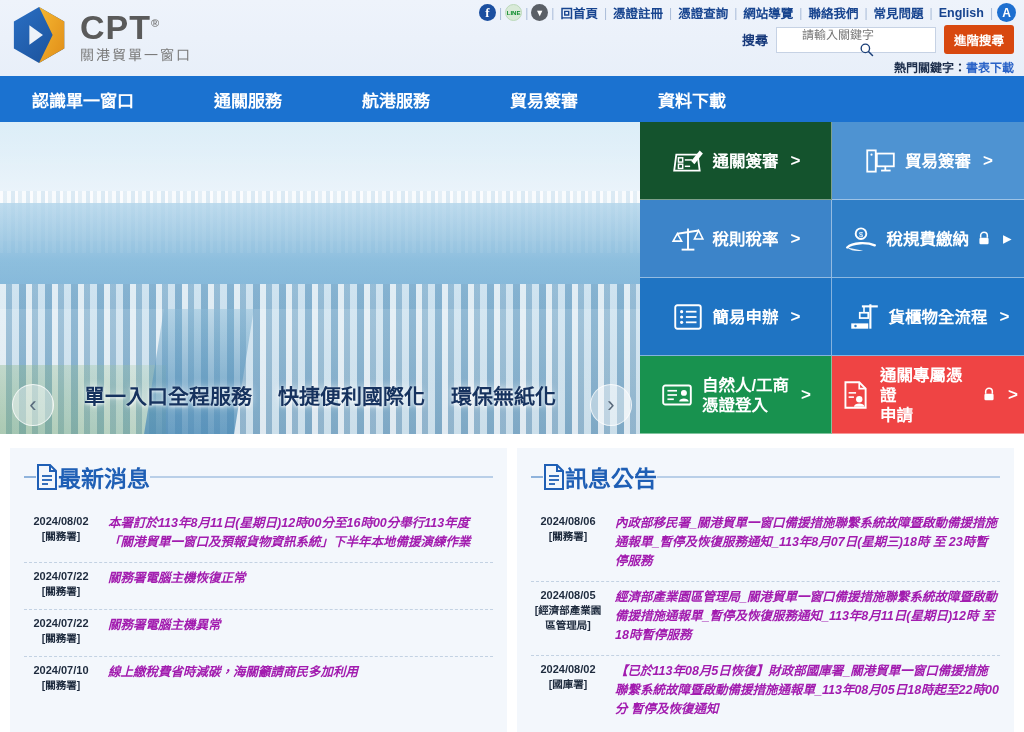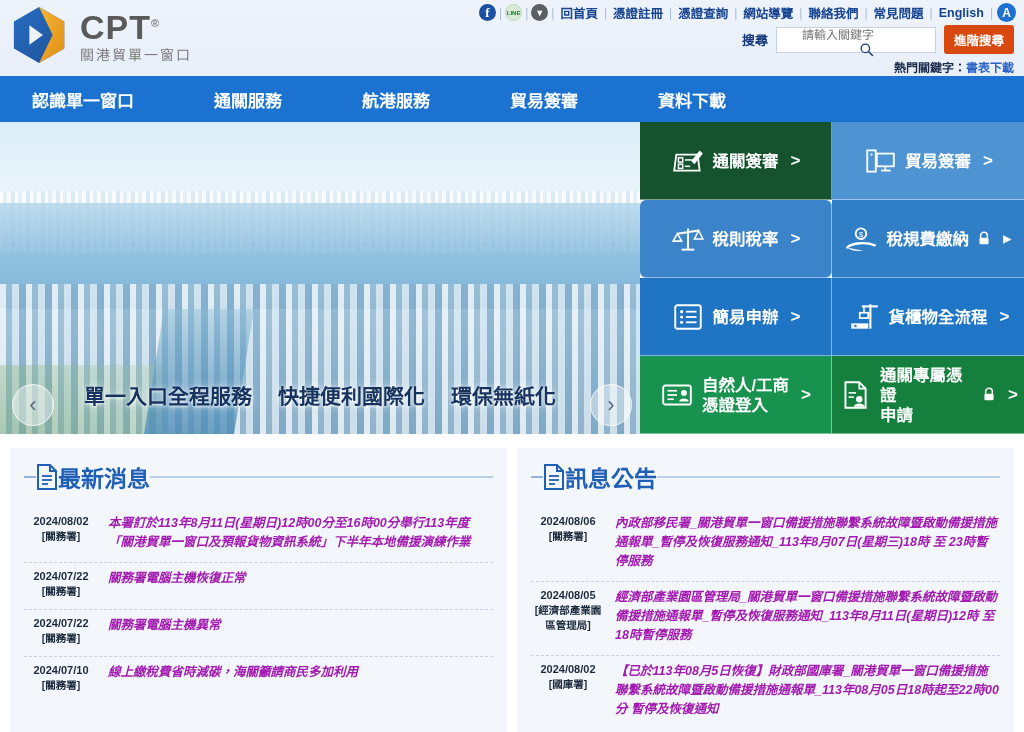--- a/index.html
+++ b/index.html
@@ -167,26 +167,26 @@
     position: relative;
     display: flex; align-items: center; justify-content: center;
     gap: 8px; cursor: pointer;
     border-right: 1px solid rgba(255,255,255,.45);
     border-bottom: 1px solid rgba(255,255,255,.45);
     padding: 0 6px;
   }
   .tile:nth-child(2n) { border-right: none; }
   .tile-b1 { background: #14532d; align-items: center; }
   .tile-b2 { background: #4e93d2; }
-  .tile-b3 { background: #3c84c9; border-radius: 6px; }
+  .tile-b3 { background: #3c84c9; }
   .tile-b4 { background: #2f7ec6; }
   .tile-b5 { background: #1f74c3; }
   .tile-b6 { background: #1f76c6; }
   .tile-g  { background: #18924f; }
-  .tile-g2 { background: #15803d; }
+  .tile-g2 { background: #ef4444; }
   .tile-icon { width: 34px; height: 34px; flex: none; }
   .tile-label {
     color: #fff; font-size: 16.5px; font-weight: bold; line-height: 20px;
     white-space: pre-line; text-align: left;
   }
   .tile-arrow { color:#fff; font-size: 17px; font-weight: bold; margin-left: 4px; }
   .tile-lock { width: 14px; height: 15px; flex:none; }
 
   
   .content {

